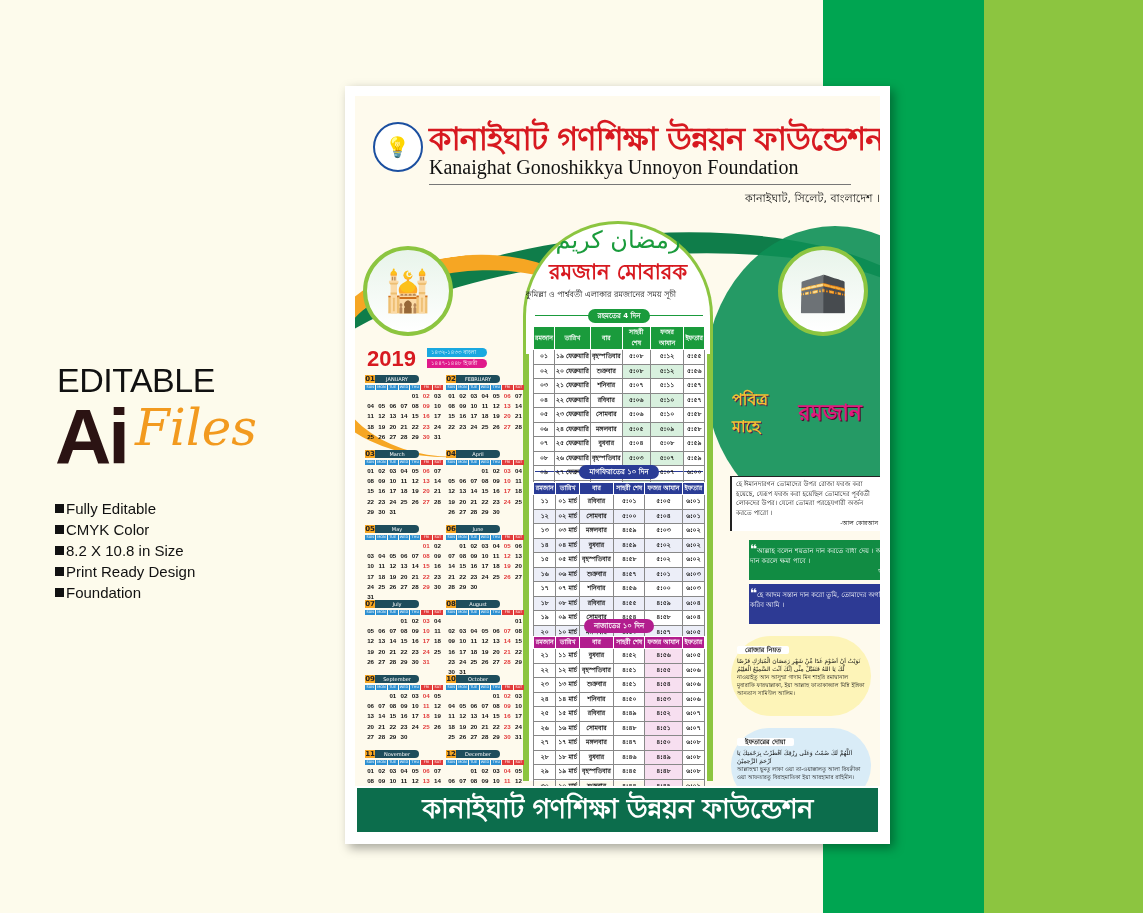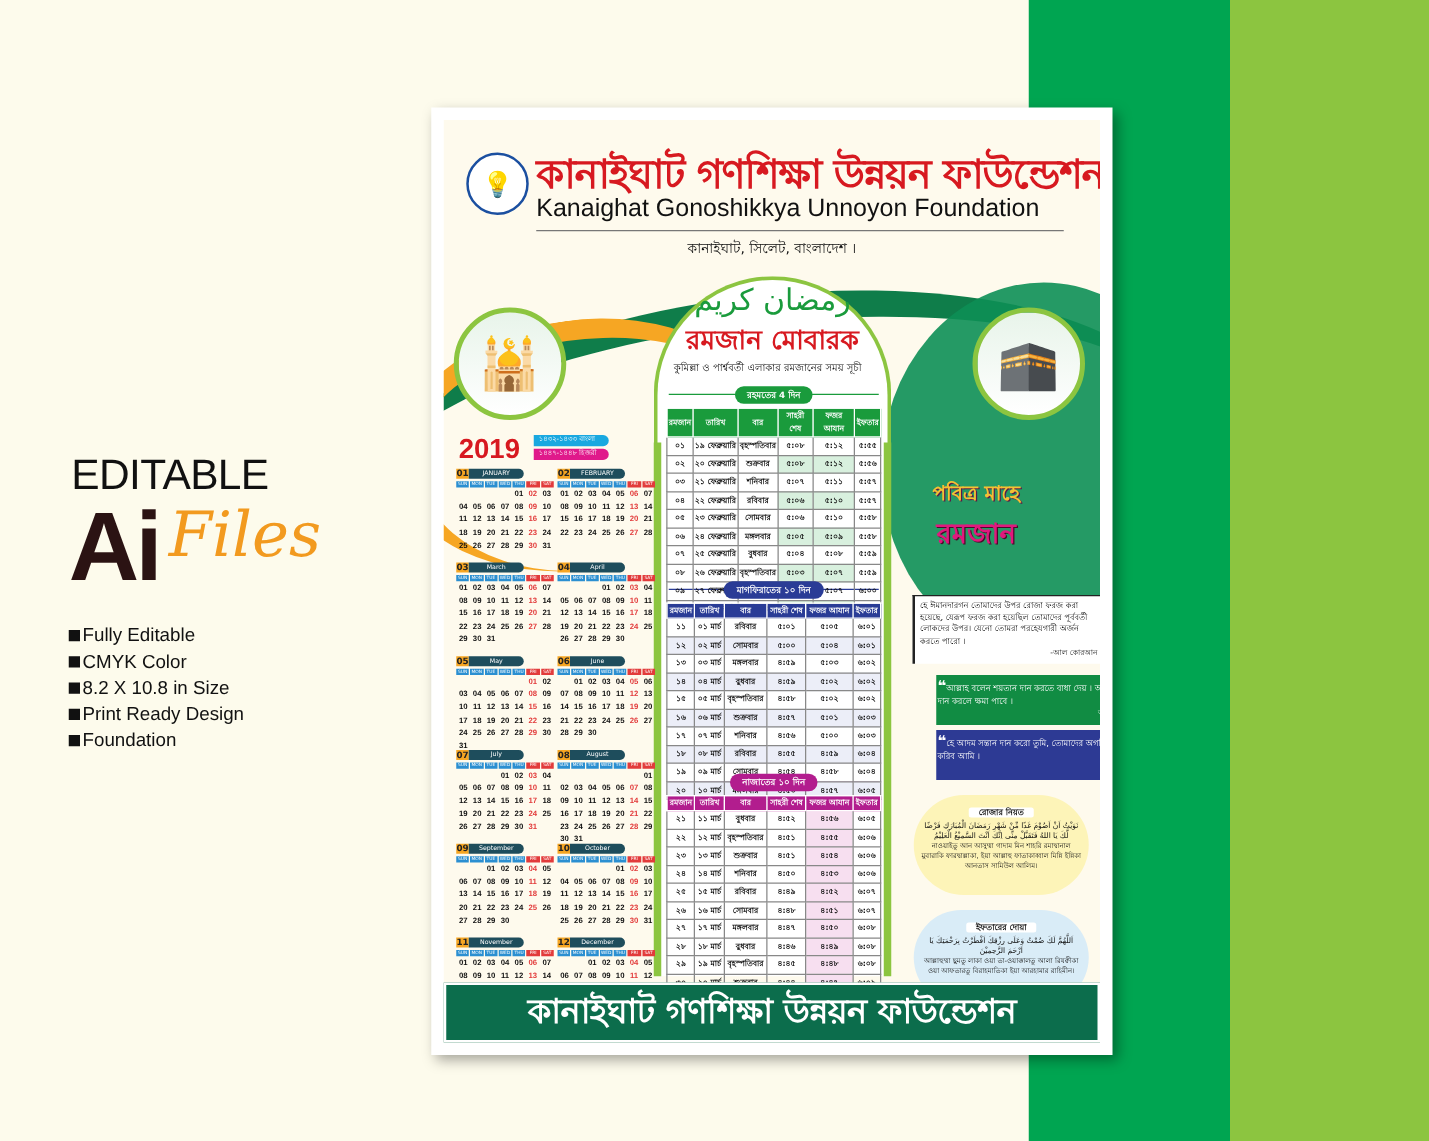--- a/index.html
+++ b/index.html
@@ -11,35 +11,35 @@
 .promo .ai{display:flex;align-items:flex-start;height:84px}
 .promo .ai .a{font-family:"Liberation Sans",sans-serif;font-weight:bold;font-size:78px;color:#2b1313;line-height:78px;letter-spacing:-3px}
 .promo .ai .f{font-family:"DejaVu Serif",serif;font-style:italic;font-size:50px;color:#f29a1f;margin-left:8px;line-height:60px}
 .promo ul{list-style:none;margin-top:16px}
 .promo li{font-family:Liberation Sans, sans-serif;font-size:15px;color:#111;line-height:21px;display:flex;align-items:center}
 .promo li .sq{display:inline-block;width:9px;height:9px;background:#111;margin-right:2px}
 .poster{position:absolute;left:345px;top:86px;width:545px;height:758px;background:#fff;box-shadow:4px 4px 10px rgba(0,0,0,.35)}
 .inner{position:absolute;left:10px;top:10px;width:525px;height:738px;background:#fefaed;overflow:hidden}
 .logo{position:absolute;left:18px;top:26px;width:50px;height:50px;border-radius:50%;border:2px solid #1b4fa0;background:#fff;display:flex;align-items:center;justify-content:center;font-size:20px;color:#1b4fa0}
 .title-bn{position:absolute;left:74px;top:18px;font-size:32px;color:#d71920;font-weight:bold;white-space:nowrap;letter-spacing:-1px}
-.title-en{position:absolute;left:74px;top:60px;font-family:Liberation Sans, sans-serif;font-size:20px;color:#111;white-space:nowrap}
+.title-en{position:absolute;left:74px;top:60px;font-family:Liberation Serif, serif;font-size:20px;color:#111;white-space:nowrap}
 .rule{position:absolute;left:74px;top:88px;width:422px;height:1px;background:#777}
-.addr{position:absolute;left:0;width:525px;top:94px;text-align:center;font-size:11px;color:#111}
+.addr{position:absolute;left:0;width:525px;top:94px;text-align:right;font-size:11px;color:#111}
 .swoosh1{position:absolute;left:-60px;top:140px;width:650px;height:260px;border-radius:50%;border-top:22px solid #0f7d4a;transform:rotate(-6deg)}
 .swoosh2{position:absolute;left:-40px;top:160px;width:300px;height:200px;border-radius:50%;border-top:16px solid #f6a623;border-left:16px solid #f6a623;transform:rotate(-8deg)}
 .swoosh3{position:absolute;left:350px;top:130px;width:260px;height:300px;border-radius:50%;background:#0d8f55;opacity:.9}
 .circ{position:absolute;width:90px;height:90px;border-radius:50%;border:4px solid #8cc540;background:linear-gradient(#e8f4ea,#fff);display:flex;align-items:center;justify-content:center;font-size:40px}
 .circ.l{left:8px;top:150px;color:#1a9b3c}
 .circ.r{left:423px;top:150px;color:#222}
 .arch{position:absolute;left:168px;top:125px;width:190px;height:560px;background:#fff;border:3px solid #8cc540;border-radius:95px 95px 0 0;border-bottom:none}
 .side-bar-l{position:absolute;left:168px;top:258px;width:6px;height:427px;background:#8cc540}
 .side-bar-r{position:absolute;left:352px;top:258px;width:6px;height:427px;background:#8cc540}
 .ram-ar{position:absolute;left:168px;width:190px;top:130px;text-align:center;font-family:"DejaVu Serif",serif;font-size:24px;color:#1a9b3c}
 .ram-bn{position:absolute;left:168px;width:190px;top:160px;text-align:center;font-size:21px;color:#d71920;font-weight:bold}
-.ram-sub{position:absolute;left:184px;width:190px;top:192px;text-align:left;font-size:8px;color:#111}
+.ram-sub{position:absolute;left:151px;width:190px;top:192px;text-align:center;font-size:8px;color:#111}
 .pill{position:absolute;left:180px;width:168px;height:16px;display:flex;align-items:center;justify-content:center}
 .pill::before{content:"";position:absolute;left:0;right:0;top:7px;height:1px;background:currentColor}
 .pill span{position:relative;padding:1px 10px;border-radius:8px;color:#fff;font-size:7px;font-weight:bold;z-index:1}
 .pill.g{top:212px;color:#1a9b3c}.pill.g span{background:#1a9b3c}
 .pill.b{top:368px;color:#2a3c96}.pill.b span{background:#2a3c96}
 .pill.p{top:522px;color:#b21d8e}.pill.p span{background:#b21d8e}
 table.rt{position:absolute;left:178px;width:172px;border-collapse:collapse;font-size:6.2px}
 table.rt th{color:#fff;font-weight:bold;height:11px;border:1px solid #fff;padding:0 1px}
 table.rt td{height:14.5px;border:1px solid #888;text-align:center;color:#111;font-weight:bold;padding:0 1px;white-space:nowrap}
 table.rt.g{top:230px}table.rt.g th{background:#1a9b3c}table.rt.g tr:nth-child(odd) td:nth-child(4),table.rt.g tr:nth-child(odd) td:nth-child(5){background:#d8f0de}
@@ -52,31 +52,31 @@
 .mo{height:72px}
 .mo .mh{display:flex;align-items:center;height:8px}
 .mo .mn{background:#f6a623;color:#222;font-size:7px;font-weight:bold;width:10px;text-align:center;line-height:8px}
 .mo .mt{background:#1e4d5c;color:#fff;font-size:5px;width:44px;text-align:center;line-height:8px;border-radius:0 4px 4px 0}
 .mo .dh{display:grid;grid-template-columns:repeat(7,1fr);margin-top:2px;gap:1px}
 .mo .dh span{font-size:3.5px;color:#fff;background:#2b8fd1;text-align:center;line-height:5px}
 .mo .dh span:nth-child(6),.mo .dh span:nth-child(7){background:#e23b3b}
 .mo .dg{display:grid;grid-template-columns:repeat(7,1fr);margin-top:1px}
 .mo .dg span{font-size:6.2px;font-weight:bold;color:#111;text-align:center;line-height:10.2px;font-family:"Liberation Sans",sans-serif}
 .mo .dg span.fr{color:#e23b3b}
-.badge-ram{position:absolute;left:361px;top:270px;width:130px;height:95px;display:flex;flex-direction:column;align-items:center;justify-content:center}
+.badge-ram{position:absolute;left:377px;top:270px;width:130px;height:95px;display:flex;flex-direction:row;align-items:center;justify-content:center}
 .badge-ram .t1{font-size:16px;color:#f4c033;font-weight:bold;text-shadow:1px 1px 0 #5a1a4a}
 .badge-ram .t2{font-size:22px;color:#e0197d;font-weight:bold;text-shadow:1px 1px 0 #4a0a2a}
 .quote1{position:absolute;left:375px;top:380px;width:152px;border-left:2px solid #222;border-top:1px solid #222;padding:3px 4px;background:#fff;font-size:6.5px;line-height:9.5px;color:#111}
 .quote1 .src{text-align:right;font-size:6px}
 .qbox{position:absolute;left:394px;width:166px;padding:4px 1px;color:#fff;font-size:6.7px;line-height:10px}
 .qbox.g{top:444px;background:#118c43}
 .qbox.b{top:488px;background:#2d3a94}
 .qbox .src{text-align:right;font-size:6px}
 .qbox .qm{font-size:12px;font-weight:bold}
-.dua{position:absolute;left:376px;width:140px;border-radius:40px;padding:10px 6px;text-align:center;font-size:5.5px;line-height:8px;color:#111}
+.dua{position:absolute;left:376px;width:140px;border-radius:40px;padding:10px 6px;text-align:left;font-size:5.5px;line-height:8px;color:#111}
 .dua.y{top:540px;height:80px;background:#fdf4b8}
 .dua.bl{top:632px;height:76px;background:#d9ecf7}
 .dua .h{display:inline-block;background:#fff;padding:0 8px;font-size:6.5px;font-weight:bold;margin-bottom:3px;border-radius:2px}
 .dua .ar{font-family:"DejaVu Serif",serif;font-size:6px}
 .contact{position:absolute;left:376px;top:708px;width:140px;text-align:center;font-size:6.5px;font-weight:bold;line-height:8px;color:#111}
 .footer{position:absolute;left:10px;top:700px;width:525px;height:48px;background:#0c6d4c;border:2px solid #fff;display:flex;align-items:center;justify-content:center;color:#fff;font-size:27px;font-weight:bold;letter-spacing:-0.5px}
 </style>
 </head>
 <body>
 

